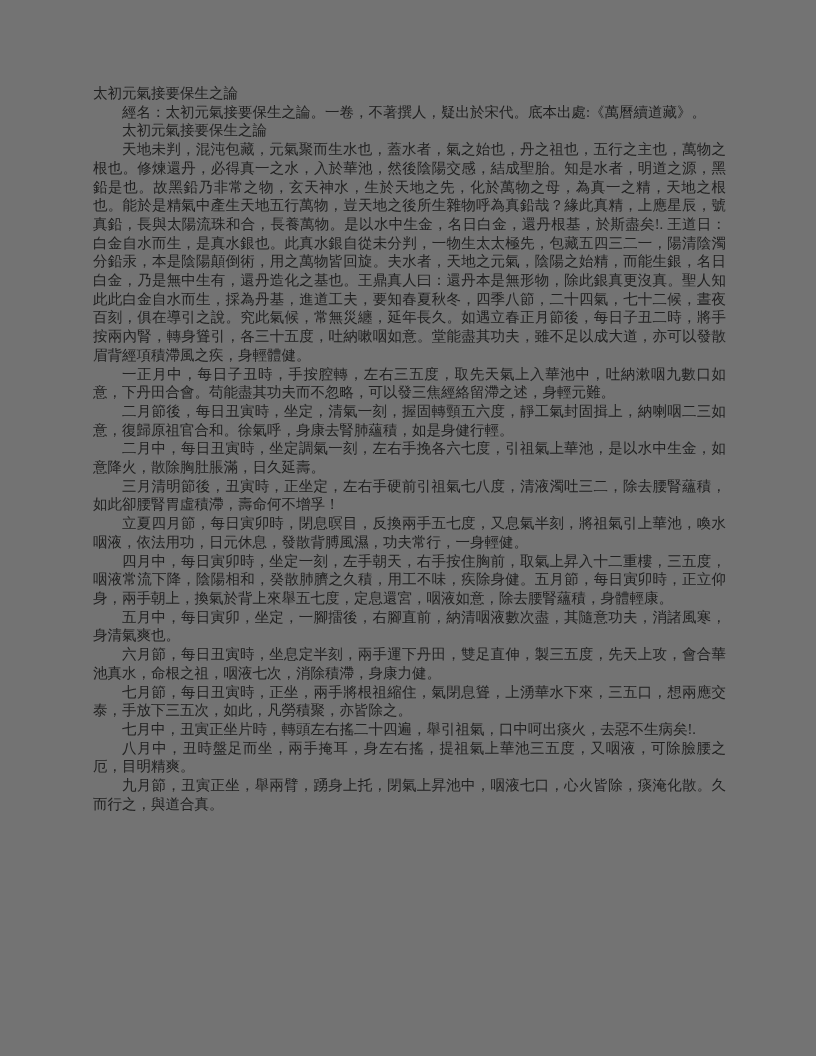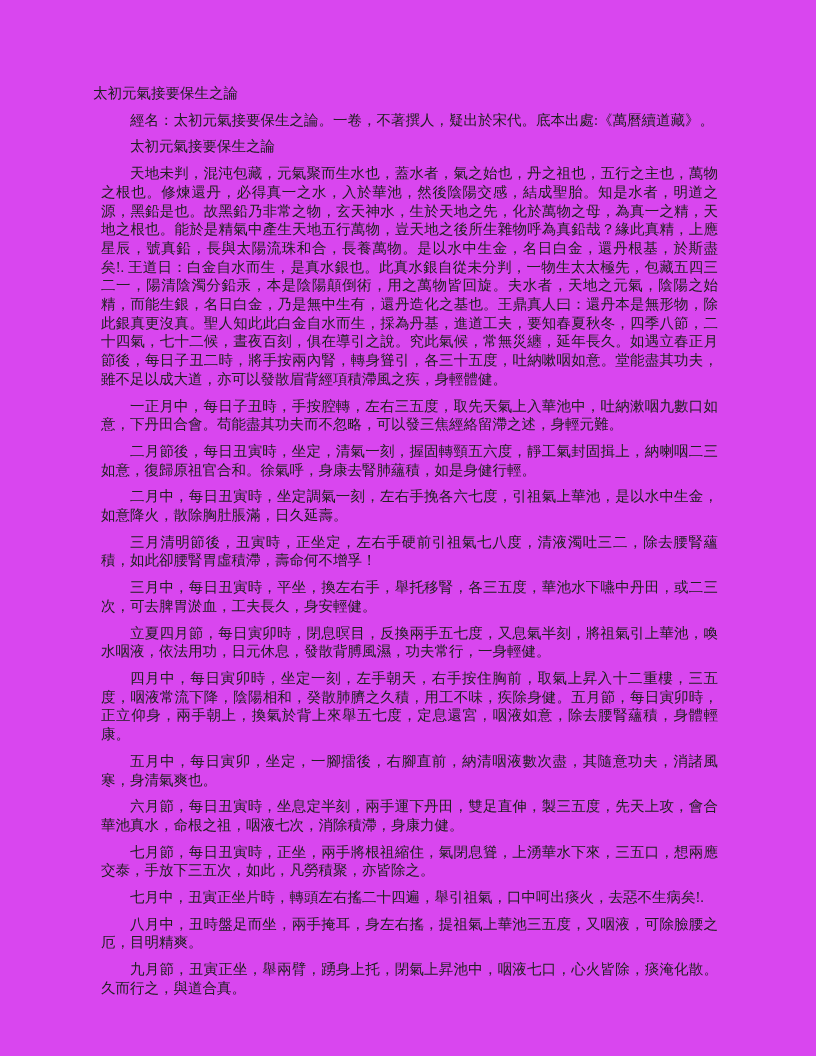--- a/index.html
+++ b/index.html
@@ -4,21 +4,21 @@
 <style>
   html, body {
     margin: 0;
     padding: 0;
     background: #ffffff;
   }
   .sheet {
     position: relative;
     width: 816px;
     height: 1056px;
-    background: #d946ef;
+    background: #737373;
     overflow: hidden;
   }
   .text-block {
     position: absolute;
     left: 93px;
     top: 84px;
     width: 633px;
     font-family: "Liberation Serif", "DejaVu Serif", serif;
     font-size: 14.5px;
     line-height: 18.7px;
@@ -26,38 +26,37 @@
     text-align: justify;
   }
   .doc-title {
     text-indent: 0;
     margin: 0;
     font-weight: normal;
     font-size: 14.5px;
     line-height: 18.7px;
   }
   .para {
-    margin: 8px;
+    margin: 0;
     text-indent: 2em;
   }
 </style>
 </head>
 <body>
 
 <div class="sheet">
   <div class="text-block">
     <h1 class="doc-title">太初元氣接要保生之論</h1>
     <p class="para">經名：太初元氣接要保生之論。一卷，不著撰人，疑出於宋代。底本出處:《萬曆續道藏》。</p>
     <p class="para">太初元氣接要保生之論</p>
     <p class="para">天地未判，混沌包藏，元氣聚而生水也，蓋水者，氣之始也，丹之祖也，五行之主也，萬物之根也。修煉還丹，必得真一之水，入於華池，然後陰陽交感，結成聖胎。知是水者，明道之源，黑鉛是也。故黑鉛乃非常之物，玄天神水，生於天地之先，化於萬物之母，為真一之精，天地之根也。能於是精氣中產生天地五行萬物，豈天地之後所生雜物呼為真鉛哉？緣此真精，上應星辰，號真鉛，長與太陽流珠和合，長養萬物。是以水中生金，名日白金，還丹根基，於斯盡矣!. 王道日：白金自水而生，是真水銀也。此真水銀自從未分判，一物生太太極先，包藏五四三二一，陽清陰濁分鉛汞，本是陰陽顛倒術，用之萬物皆回旋。夫水者，天地之元氣，陰陽之始精，而能生銀，名日白金，乃是無中生有，還丹造化之基也。王鼎真人曰：還丹本是無形物，除此銀真更沒真。聖人知此此白金自水而生，採為丹基，進道工夫，要知春夏秋冬，四季八節，二十四氣，七十二候，晝夜百刻，俱在導引之說。究此氣候，常無災纏，延年長久。如遇立春正月節後，每日子丑二時，將手按兩內腎，轉身聳引，各三十五度，吐納嗽咽如意。堂能盡其功夫，雖不足以成大道，亦可以發散眉背經項積滯風之疾，身輕體健。</p>
     <p class="para">一正月中，每日子丑時，手按腔轉，左右三五度，取先天氣上入華池中，吐納漱咽九數口如意，下丹田合會。苟能盡其功夫而不忽略，可以發三焦經絡留滯之述，身輕元難。</p>
     <p class="para">二月節後，每日丑寅時，坐定，清氣一刻，握固轉頸五六度，靜工氣封固揖上，納喇咽二三如意，復歸原祖官合和。徐氣呼，身康去腎肺蘊積，如是身健行輕。</p>
     <p class="para">二月中，每日丑寅時，坐定調氣一刻，左右手挽各六七度，引祖氣上華池，是以水中生金，如意降火，散除胸肚脹滿，日久延壽。</p>
     <p class="para">三月清明節後，丑寅時，正坐定，左右手硬前引祖氣七八度，清液濁吐三二，除去腰腎蘊積，如此卻腰腎胃虛積滯，壽命何不增孚！</p>
-    <p class="para">三月中，每日丑寅時，平坐，換左右手，舉托移腎，各三五度，華池水下嚥中丹田，或二三次，可去脾胃淤血，工夫長久，身安輕健。</p>
     <p class="para">立夏四月節，每日寅卯時，閉息暝目，反換兩手五七度，又息氣半刻，將祖氣引上華池，喚水咽液，依法用功，日元休息，發散背膊風濕，功夫常行，一身輕健。</p>
     <p class="para">四月中，每日寅卯時，坐定一刻，左手朝天，右手按住胸前，取氣上昇入十二重樓，三五度，咽液常流下降，陰陽相和，癸散肺臍之久積，用工不味，疾除身健。五月節，每日寅卯時，正立仰身，兩手朝上，換氣於背上來舉五七度，定息還宮，咽液如意，除去腰腎蘊積，身體輕康。</p>
     <p class="para">五月中，每日寅卯，坐定，一腳擂後，右腳直前，納清咽液數次盡，其隨意功夫，消諸風寒，身清氣爽也。</p>
     <p class="para">六月節，每日丑寅時，坐息定半刻，兩手運下丹田，雙足直伸，製三五度，先天上攻，會合華池真水，命根之祖，咽液七次，消除積滯，身康力健。</p>
     <p class="para">七月節，每日丑寅時，正坐，兩手將根祖縮住，氣閉息聳，上湧華水下來，三五口，想兩應交泰，手放下三五次，如此，凡勞積聚，亦皆除之。</p>
     <p class="para">七月中，丑寅正坐片時，轉頭左右搖二十四遍，舉引祖氣，口中呵出痰火，去惡不生病矣!.</p>
     <p class="para">八月中，丑時盤足而坐，兩手掩耳，身左右搖，提祖氣上華池三五度，又咽液，可除臉腰之厄，目明精爽。</p>
     <p class="para">九月節，丑寅正坐，舉兩臂，踴身上托，閉氣上昇池中，咽液七口，心火皆除，痰淹化散。久而行之，與道合真。</p>
   </div>
 </div>

